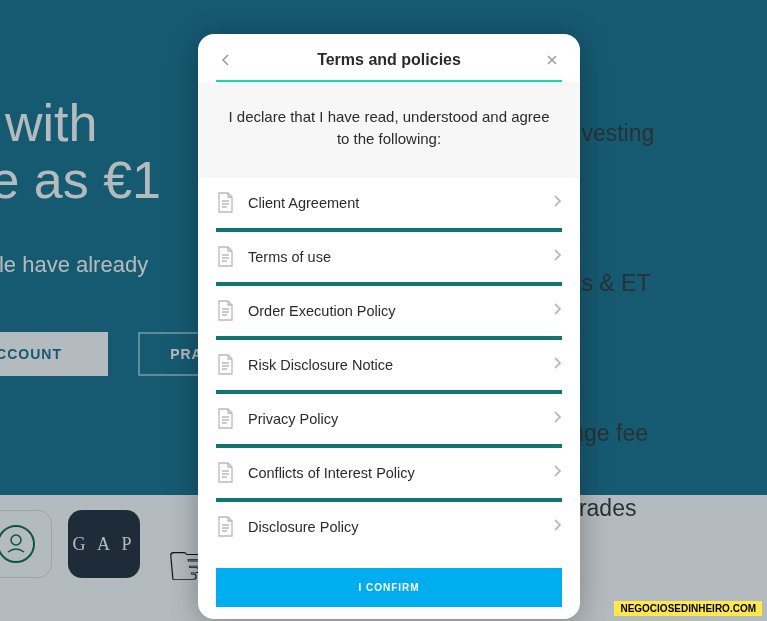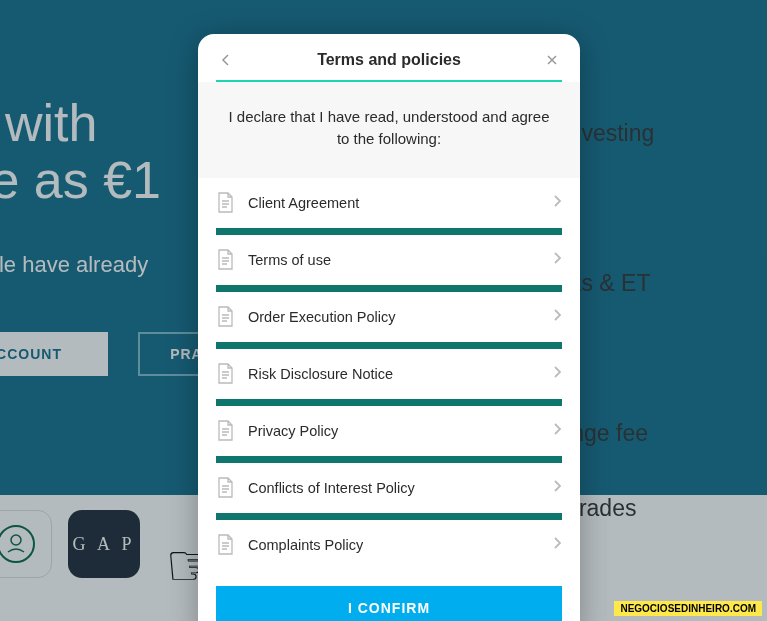--- a/index.html
+++ b/index.html
@@ -20,28 +20,28 @@
 .watermark{position:absolute;bottom:5px;right:5px;background:#ffe94a;color:#000;font-size:10px;font-weight:700;padding:2px 6px}
 .overlay{position:absolute;inset:0;background:rgba(40,60,70,0.35)}
 .modal{position:absolute;top:34px;left:198px;width:382px;background:#fff;border-radius:16px;box-shadow:0 4px 30px rgba(0,0,0,0.3)}
 .modal-head{padding:16px 18px 10px;display:flex;align-items:center;justify-content:space-between}
 .m-title{font-size:16px;font-weight:600;color:#2b2b2b}
 .m-back,.m-close{width:20px;height:20px;display:flex;align-items:center;justify-content:center;color:#888;cursor:pointer}
 .m-back svg,.m-close svg{stroke:#999;stroke-width:1.5;fill:none}
 .modal-line{height:2px;background:#1cd4b0;margin:0 18px}
 .modal-intro{padding:24px 28px 28px;text-align:center;color:#2b2b2b;font-size:15px;line-height:1.45;background:#f7f7f7;border-bottom-left-radius:0;border-bottom-right-radius:0}
 .m-list{padding:0 18px}
-.m-item{display:flex;align-items:center;padding:14px 0;border-bottom:7px solid #0f766e;cursor:pointer}
+.m-item{display:flex;align-items:center;padding:14px 0;border-bottom:4px solid #0f766e;cursor:pointer}
 .m-item:last-child{border-bottom:none}
 .m-doc{width:18px;height:22px;margin-right:14px;flex-shrink:0}
 .m-doc svg{stroke:#bbb;stroke-width:1.3;fill:none}
 .m-label{flex:1;color:#2b2b2b;font-size:14.5px}
 .m-chev{color:#bbb}
 .m-chev svg{stroke:#bbb;stroke-width:1.8;fill:none}
-.m-confirm{margin:16px 18px 12px;background:#00aeef;color:#fff;text-align:center;padding:14px;font-size:14px;font-weight:700;letter-spacing:1px;cursor:pointer}
+.m-confirm{margin:16px 18px 12px;background:#00aeef;color:#fff;text-align:center;padding:14px;font-size:10px;font-weight:700;letter-spacing:1px;cursor:pointer}
 </style>
 </head>
 <body>
 
 <div class="bg-top"></div>
 <div class="bg-bottom"></div>
 
 <div class="hero-title">
   <div>st with</div>
   <div>ttle as €1</div>
@@ -144,21 +144,21 @@
           </svg></div>
       <div class="m-label">Conflicts of Interest Policy</div>
       <div class="m-chev"><svg width="9" height="14" viewBox="0 0 9 14">
             <path d="M2 2 L7 7 L2 12"></path>
           </svg></div>
     </div>
     <div class="m-item">
       <div class="m-doc"><svg width="18" height="22" viewBox="0 0 18 22">
             <path d="M3 1 h9 l4 4 v15 h-13 z M12 1 v4 h4 M6 9 h7 M6 12 h7 M6 15 h5"></path>
           </svg></div>
-      <div class="m-label">Complaints Policy</div>
+      <div class="m-label">Disclosure Policy</div>
       <div class="m-chev"><svg width="9" height="14" viewBox="0 0 9 14">
             <path d="M2 2 L7 7 L2 12"></path>
           </svg></div>
     </div>
   </div>
 
   <div class="m-confirm">I CONFIRM</div>
 </div>
 
 <div class="watermark">NEGOCIOSEDINHEIRO.COM</div>

